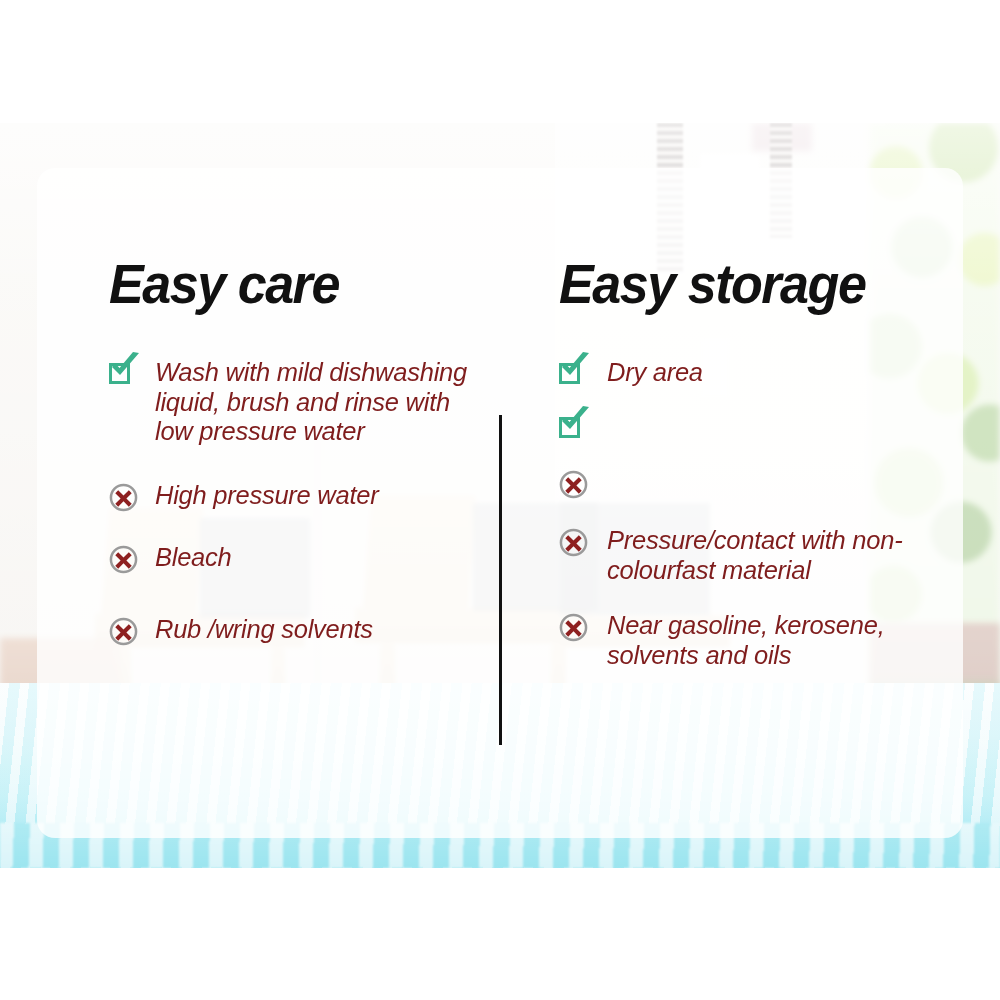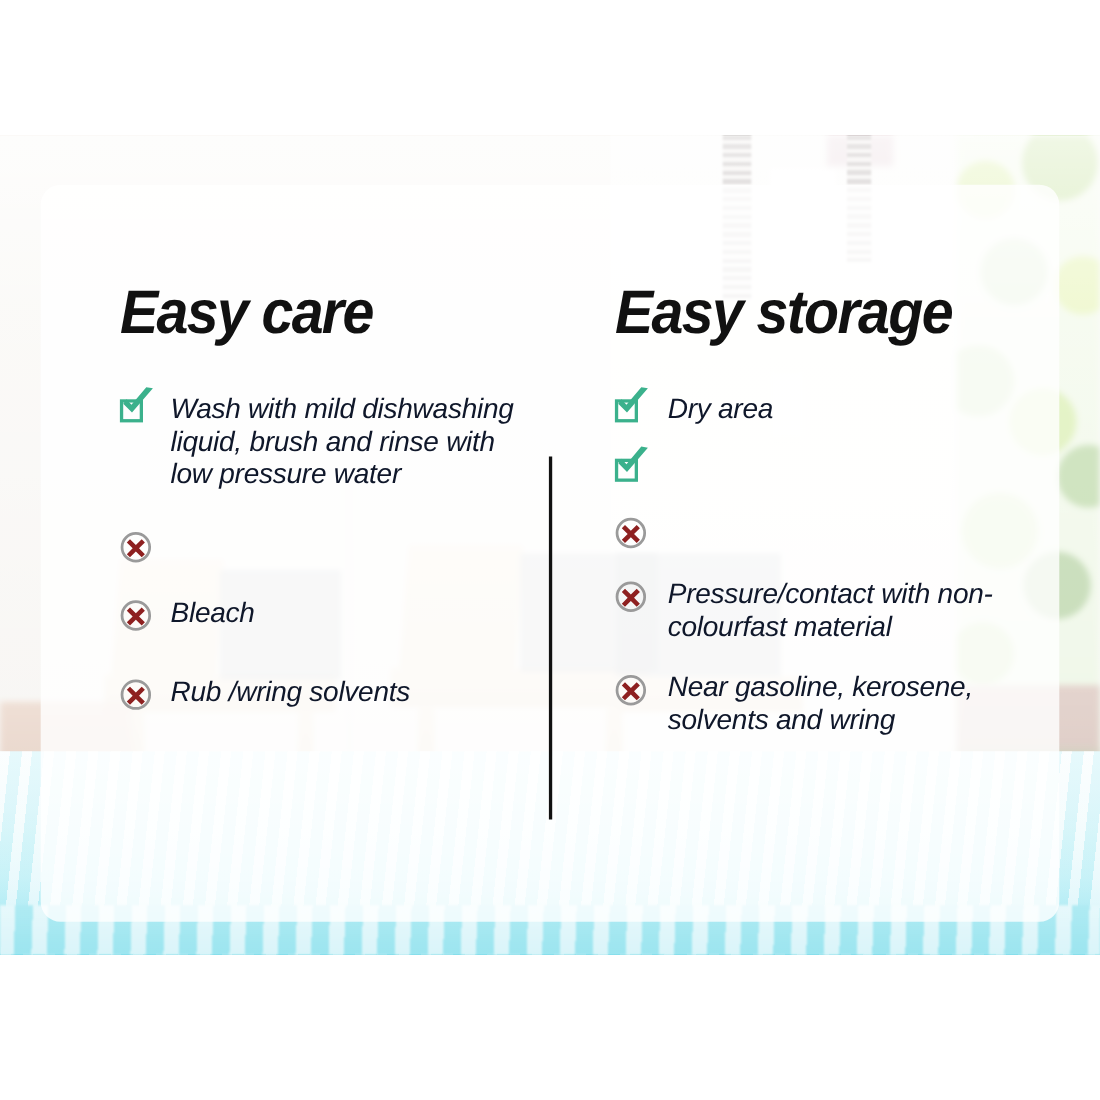--- a/index.html
+++ b/index.html
@@ -252,21 +252,21 @@
   .item .mark {
     flex: 0 0 auto;
     width: 30px;
     height: 30px;
     position: relative;
     margin-top: 2px;
   }
   .item .txt {
     font-size: 25.5px;
     line-height: 1.16;
-    color: #0f172a;
+    color: #7f1d1d;
     letter-spacing: -0.25px;
     font-weight: 400;
   }
 
   .col-left .item .txt  { margin-left: 16px; max-width: 335px; }
   .col-right .item .txt { margin-left: 18px; max-width: 330px; }
 
   
   .ico-check {
     position: absolute;
@@ -362,20 +362,21 @@
           <span class="txt">Wash with mild dishwashing liquid, brush and rinse with low pressure water</span>
         </div>
 
         <div class="item i1">
           <span class="mark">
             <svg class="ico-cross" viewBox="0 0 30 30" aria-hidden="true">
               <circle cx="15" cy="15" r="13" fill="none" stroke="#9a9a9a" stroke-width="2.6"></circle>
               <path d="M9.5 7.5 L15 13 L20.5 7.5 L23.5 10.5 L18 16 L23.5 21.5 L20.5 24.5 L15 19 L9.5 24.5 L6.5 21.5 L12 16 L6.5 10.5 Z" fill="#8e2020"></path>
             </svg>
           </span>
+          <span class="txt">High pressure water</span>
         </div>
 
         <div class="item i2">
           <span class="mark">
             <svg class="ico-cross" viewBox="0 0 30 30" aria-hidden="true">
               <circle cx="15" cy="15" r="13" fill="none" stroke="#9a9a9a" stroke-width="2.6"></circle>
               <path d="M9.5 7.5 L15 13 L20.5 7.5 L23.5 10.5 L18 16 L23.5 21.5 L20.5 24.5 L15 19 L9.5 24.5 L6.5 21.5 L12 16 L6.5 10.5 Z" fill="#8e2020"></path>
             </svg>
           </span>
           <span class="txt">Bleach</span>
@@ -433,21 +434,21 @@
           <span class="txt">Pressure/contact with non-colourfast material</span>
         </div>
 
         <div class="item i4">
           <span class="mark">
             <svg class="ico-cross" viewBox="0 0 30 30" aria-hidden="true">
               <circle cx="15" cy="15" r="13" fill="none" stroke="#9a9a9a" stroke-width="2.6"></circle>
               <path d="M9.5 7.5 L15 13 L20.5 7.5 L23.5 10.5 L18 16 L23.5 21.5 L20.5 24.5 L15 19 L9.5 24.5 L6.5 21.5 L12 16 L6.5 10.5 Z" fill="#8e2020"></path>
             </svg>
           </span>
-          <span class="txt">Near gasoline, kerosene, solvents and wring</span>
+          <span class="txt">Near gasoline, kerosene, solvents and oils</span>
         </div>
       </div>
 
       <div class="divider"></div>
     </div>
   </div>
 
 </div>
 
 </body></html>

